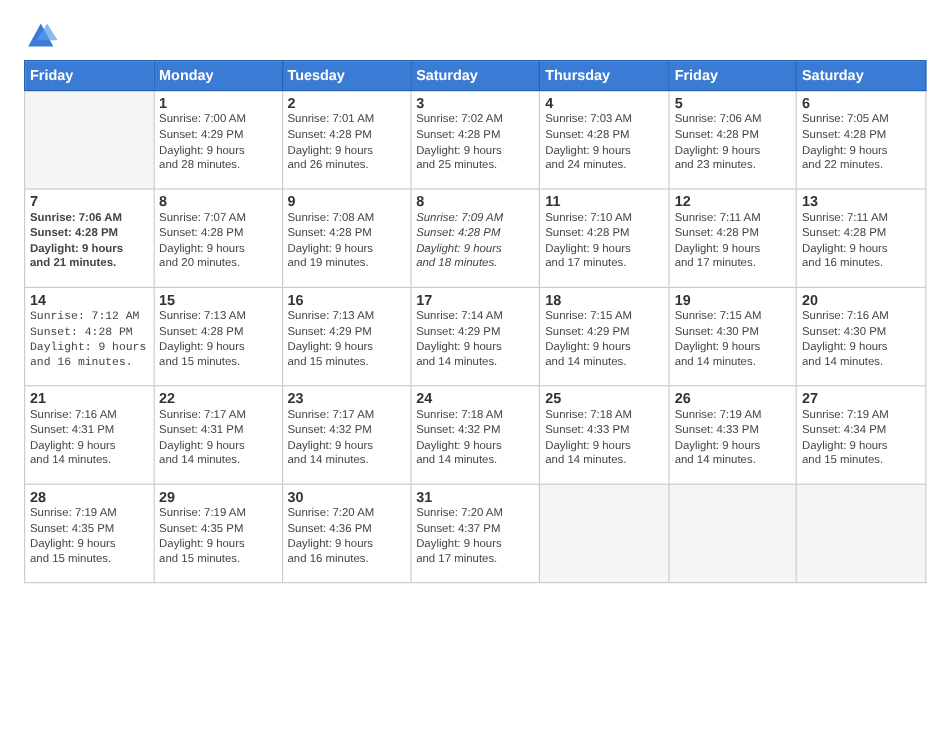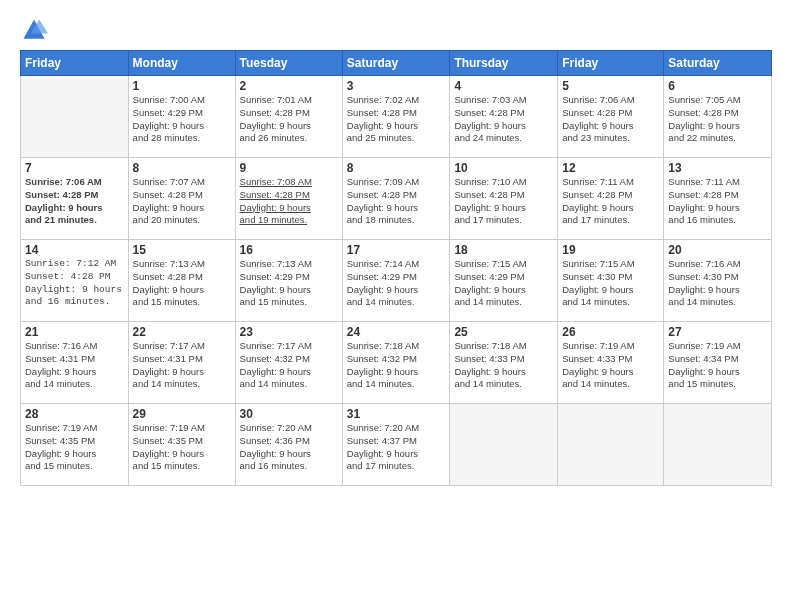--- a/index.html
+++ b/index.html
@@ -189,34 +189,34 @@
           </td>
           <td>
             <span class="day-num">8</span>
             <div class="day-info" style="white-space: pre-line;">Sunrise: 7:07 AM
 Sunset: 4:28 PM
 Daylight: 9 hours
 and 20 minutes.</div>
           </td>
           <td>
             <span class="day-num">9</span>
-            <div class="day-info" style="white-space: pre-line; text-decoration: underline;">Sunrise: 7:08 AM
+            <div class="day-info" style="white-space: pre-line;">Sunrise: 7:08 AM
 Sunset: 4:28 PM
 Daylight: 9 hours
 and 19 minutes.</div>
           </td>
           <td>
             <span class="day-num">8</span>
-            <div class="day-info" style="white-space: pre-line;">Sunrise: 7:09 AM
+            <div class="day-info" style="white-space: pre-line; font-style: italic;">Sunrise: 7:09 AM
 Sunset: 4:28 PM
 Daylight: 9 hours
 and 18 minutes.</div>
           </td>
           <td>
-            <span class="day-num">10</span>
+            <span class="day-num">11</span>
             <div class="day-info" style="white-space: pre-line;">Sunrise: 7:10 AM
 Sunset: 4:28 PM
 Daylight: 9 hours
 and 17 minutes.</div>
           </td>
           <td>
             <span class="day-num">12</span>
             <div class="day-info" style="white-space: pre-line;">Sunrise: 7:11 AM
 Sunset: 4:28 PM
 Daylight: 9 hours

